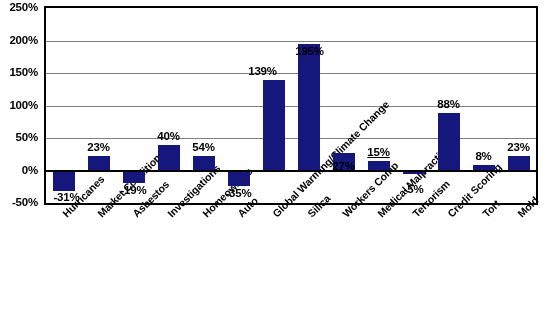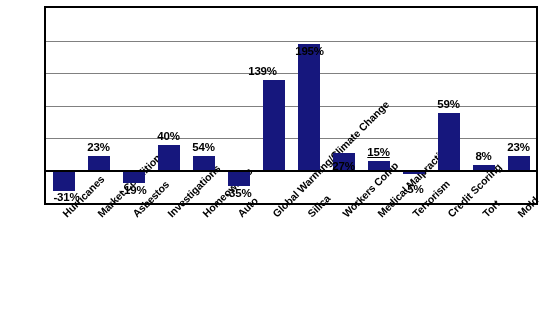--- a/index.html
+++ b/index.html
@@ -112,20 +112,29 @@
     transform-origin: left top;
     transform: rotate(-45deg);
     letter-spacing: -0.1px;
   }
 </style>
 </head>
 <body>
 
 <div id="chart-root">
 
+  <div id="y-axis-labels">
+      <div class="ytick" style="top: 2px; padding-right: 6px;">250%</div>
+      <div class="ytick" style="top: 34.5px; padding-right: 6px;">200%</div>
+      <div class="ytick" style="top: 67px; padding-right: 6px;">150%</div>
+      <div class="ytick" style="top: 99.5px; padding-right: 6px;">100%</div>
+      <div class="ytick" style="top: 132px; padding-right: 6px;">50%</div>
+      <div class="ytick" style="top: 164.5px; padding-right: 6px;">0%</div>
+      <div class="ytick" style="top: 197px; padding-right: 6px;">-50%</div>
+    </div>
 
   <div id="plot-area" style="left: 44px; top: 6px; width: 494px; height: 199px;">
     <div id="grid-layer">
         <div class="gridline" style="top: 32.5px;"></div>
         <div class="gridline" style="top: 65px;"></div>
         <div class="gridline" style="top: 97.5px;"></div>
         <div class="gridline" style="top: 130px;"></div>
         <div class="zeroline" style="top: 161.5px;"></div>
       </div>
     <div id="bars-layer">
@@ -151,21 +160,21 @@
       <div class="bar-label" style="left: 68.5px; width: 60px; top: 141.55px;">23%</div>
       <div class="bar-label" style="left: 103.5px; width: 60px; top: 184.85px;">-19%</div>
       <div class="bar-label" style="left: 138.5px; width: 60px; top: 130.5px;">40%</div>
       <div class="bar-label" style="left: 173.5px; width: 60px; top: 142.2px;">54%</div>
       <div class="bar-label" style="left: 208.5px; width: 60px; top: 188.1px;">-35%</div>
       <div class="bar-label" style="left: 232.5px; width: 60px; top: 66.15px;">139%</div>
       <div class="bar-label" style="left: 279.5px; width: 60px; top: 46px;">195%</div>
       <div class="bar-label" style="left: 313.5px; width: 60px; top: 138.95px; margin-top: 22px;">27%</div>
       <div class="bar-label" style="left: 348.5px; width: 60px; top: 146.75px; text-decoration: underline;">15%</div>
       <div class="bar-label" style="left: 383.5px; width: 60px; top: 183.75px;">-5%</div>
-      <div class="bar-label" style="left: 418.5px; width: 60px; top: 99.3px;">59%</div>
+      <div class="bar-label" style="left: 418.5px; width: 60px; top: 99.3px;">88%</div>
       <div class="bar-label" style="left: 453.5px; width: 60px; top: 151.3px;">8%</div>
       <div class="bar-label" style="left: 488.5px; width: 60px; top: 141.55px;">23%</div>
     </div>
 
   <div id="x-axis-labels">
       <div class="xtick" style="left: 59.5px; top: 211px;">Hurricanes</div>
       <div class="xtick" style="left: 94.5px; top: 211px;">Market Conditions</div>
       <div class="xtick" style="left: 129.5px; top: 211px;">Asbestos</div>
       <div class="xtick" style="left: 164.5px; top: 211px;">Investigations</div>
       <div class="xtick" style="left: 199.5px; top: 211px;">Homeowners</div>

